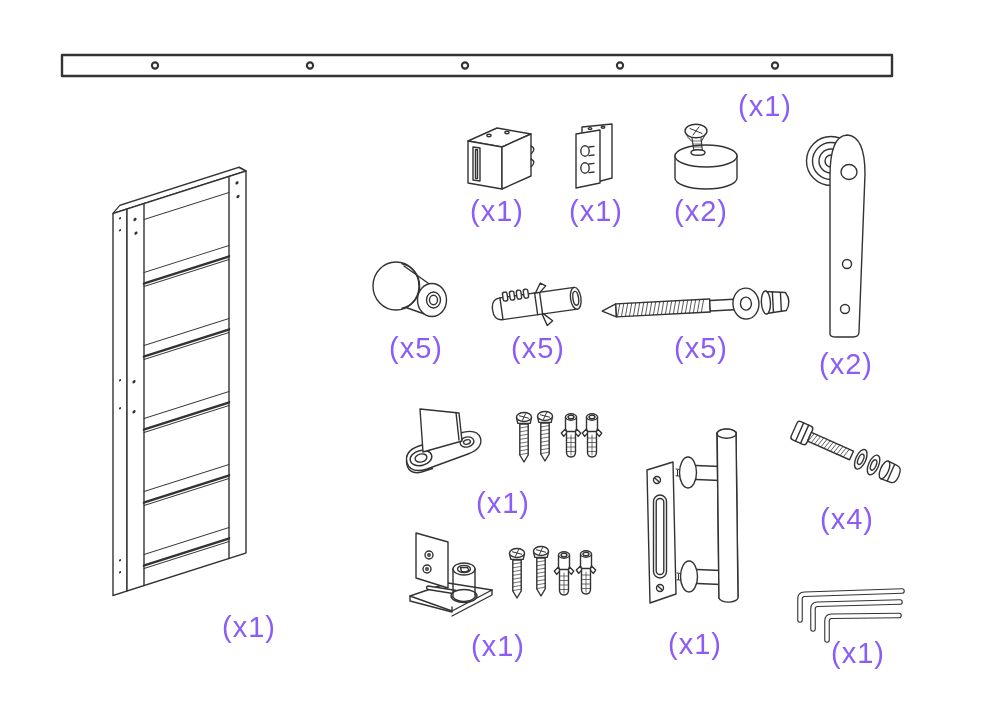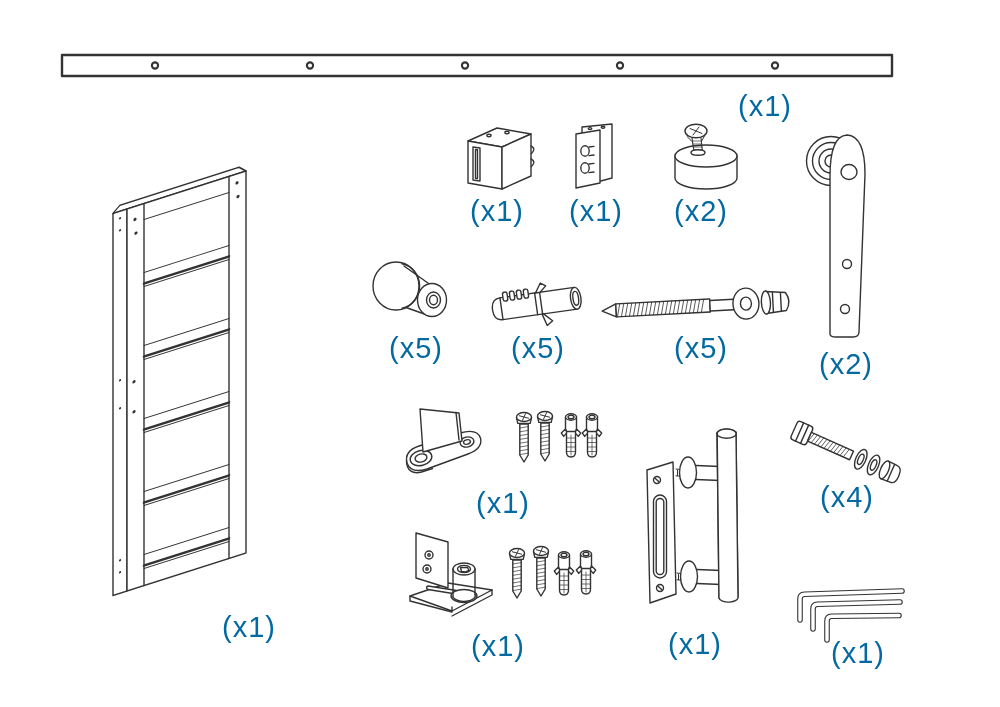--- a/index.html
+++ b/index.html
@@ -1,19 +1,19 @@
 <!DOCTYPE html>
 <html><head>
 <meta charset="utf-8">
 <style>
   html,body{margin:0;padding:0;background:#fff;}
   #stage{position:relative;width:1000px;height:707px;background:#fff;overflow:hidden;
          font-family:"Liberation Sans",sans-serif;}
   #art{position:absolute;left:0;top:0;}
-  .qty{position:absolute;transform:translateX(-50%);font-size:29px;color:#0369a1;
+  .qty{position:absolute;transform:translateX(-50%);font-size:29px;color:#8b5cf6;
        letter-spacing:1px;white-space:nowrap;line-height:1;}
 </style>
 </head>
 <body>
 
 <div id="stage">
 
 <svg id="art" width="1000" height="707" viewBox="0 0 1000 707">
 <g stroke="#333" fill="#fff" stroke-width="1.4" stroke-linejoin="round" stroke-linecap="round">
 
@@ -336,16 +336,16 @@
 <div class="qty" style="left:497px;top:197px">(x1)</div>
 <div class="qty" style="left:596px;top:197px">(x1)</div>
 <div class="qty" style="left:701px;top:197px">(x2)</div>
 <div class="qty" style="left:846px;top:350px">(x2)</div>
 <div class="qty" style="left:416px;top:334px">(x5)</div>
 <div class="qty" style="left:538px;top:334px">(x5)</div>
 <div class="qty" style="left:701px;top:334px">(x5)</div>
 <div class="qty" style="left:503px;top:489px">(x1)</div>
 <div class="qty" style="left:498px;top:632px">(x1)</div>
 <div class="qty" style="left:695px;top:630px">(x1)</div>
-<div class="qty" style="left:847px;top:483px">(x4)</div>
+<div class="qty" style="left:847px;top:505px">(x4)</div>
 <div class="qty" style="left:858px;top:639px">(x1)</div>
 
 </div>
 
 </body></html>

